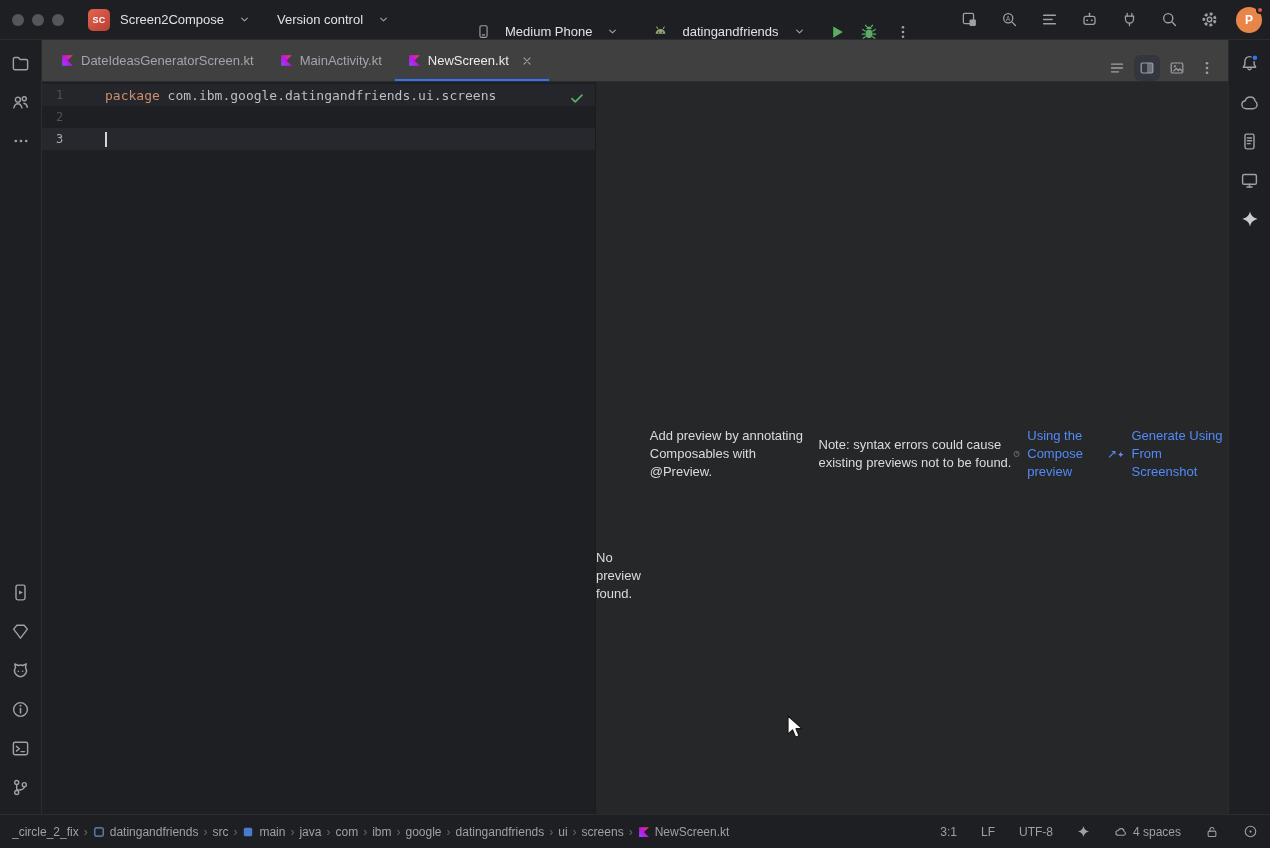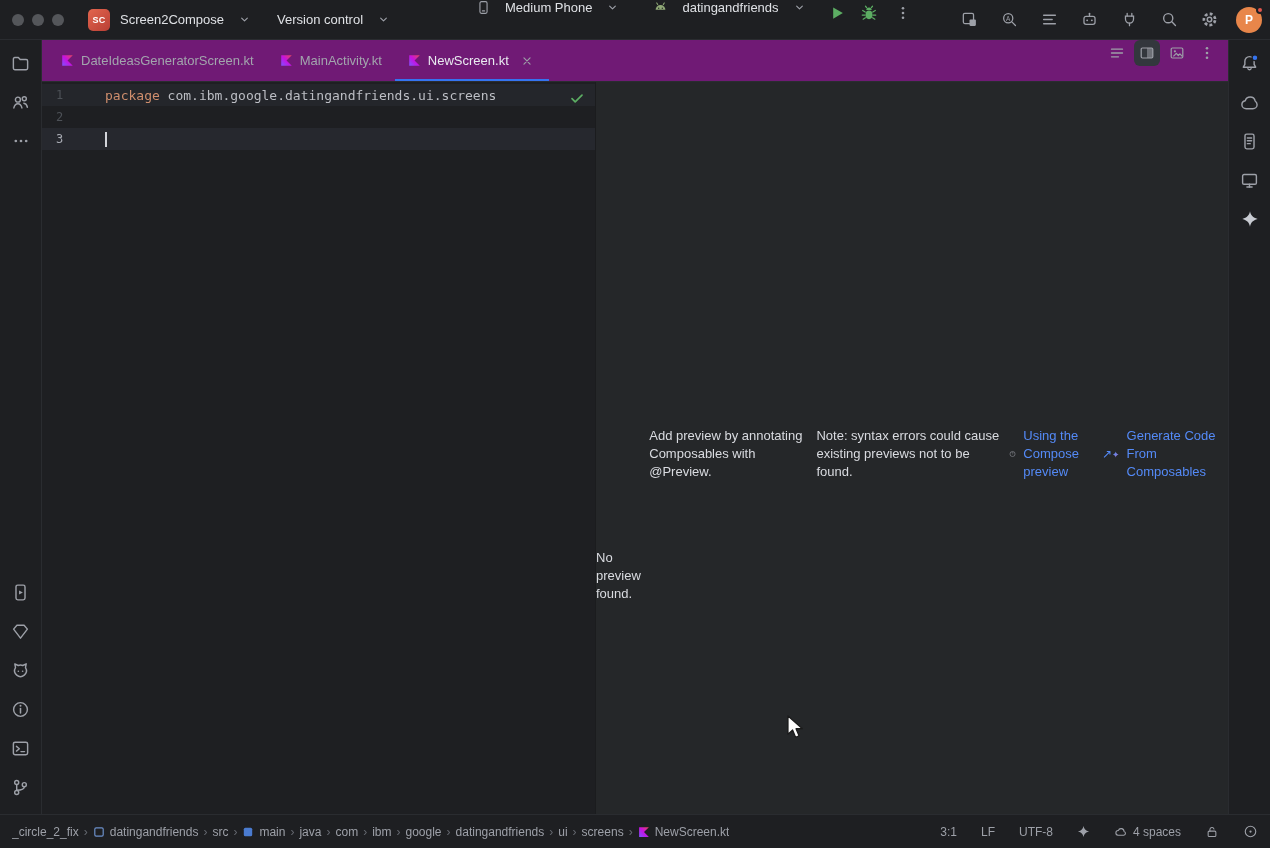--- a/index.html
+++ b/index.html
@@ -12,43 +12,43 @@
   .titlebar{height:40px;display:flex;align-items:center;position:relative;
             background:#1e1f22;border-bottom:1px solid #2a2c30}
   .traffic{display:flex;gap:8px;margin-left:12px}
   .traffic .dot{width:12px;height:12px;border-radius:50%;background:#54565a}
   .app-badge{width:22px;height:22px;border-radius:5px;margin-left:24px;flex:none;
              background:linear-gradient(140deg,#e2654e,#b93f35);color:#fff;font-size:9px;
              font-weight:bold;display:flex;align-items:center;justify-content:center;letter-spacing:.3px}
   .menu{display:flex;align-items:center;gap:14px;color:#dfe1e5;white-space:nowrap}
   .chev{color:#9da0a8}
   .muted-ic{color:#9da0a8}
-  .tb-center{position:absolute;left:476px;top:0;height:100%;display:flex;align-items:flex-start}
+  .tb-center{position:absolute;left:476px;top:12px;height:100%;display:flex;align-items:center}
   .tb-right{position:absolute;right:8px;top:0;height:100%;display:flex;align-items:center;gap:14px}
   .ibtn{width:26px;height:26px;border-radius:6px;display:flex;align-items:center;
         justify-content:center;color:#9da0a8;flex:none}
   .avatar{width:26px;height:26px;border-radius:50%;background:#e8864a;color:#fff;font-size:12px;
           font-weight:bold;display:flex;align-items:center;justify-content:center;position:relative}
   .avatar .nd{position:absolute;top:-1px;right:-2px;width:8px;height:8px;border-radius:50%;
               background:#e3554d;border:2px solid #1e1f22}
 
   
   .body-row{display:flex;height:774px}
   .stripe{width:42px;flex:none;display:flex;flex-direction:column;align-items:center;
           padding:8px 0 12px;gap:9px;background:#1e1f22}
   .stripe-left{border-right:1px solid #2a2c30}
   .stripe-right{border-left:1px solid #2a2c30}
   .stripe .ibtn{width:30px;height:30px}
   .push-down{margin-top:auto}
 
   .center-col{flex:1;display:flex;flex-direction:column;min-width:0}
 
   
-  .tabbar{height:42px;flex:none;display:flex;align-items:flex-start;border-bottom:1px solid #2a2c30;
-          padding-left:6px;background:#701a75}
+  .tabbar{height:42px;flex:none;display:flex;align-items:flex-end;border-bottom:1px solid #2a2c30;
+          padding-left:6px;background:#404040}
   .tab{height:100%;display:flex;align-items:center;gap:7px;padding:0 13px;color:#a2a5ad;white-space:nowrap}
   .tab.active{color:#e9ebf0;box-shadow:inset 0 -2px 0 0 #3574f0}
   .tab .close{width:18px;height:18px;display:flex;align-items:center;justify-content:center;
               color:#9da0a8;margin-left:2px;border-radius:4px}
   .tab-actions{margin-left:auto;display:flex;align-items:center;gap:4px;padding-right:8px}
   .tab-actions .ibtn{width:26px;height:26px}
   .sel{background:#33373d}
 
   
   .content-row{flex:1;display:flex;min-height:0}
@@ -398,21 +398,21 @@
               <circle cx="8" cy="8" r="5.8" fill="none" stroke="#9da0a8" stroke-width="1.2"></circle>
               <text x="8" y="10.8" text-anchor="middle" font-size="7.5" fill="#9da0a8" font-family="Liberation Sans, sans-serif">?</text>
             </svg>
           <span class="link-text">Using the Compose preview</span>
           <span class="ext">↗</span>
         </div>
         <div class="link-row mlink">
           <svg width="15" height="15" viewBox="0 0 16 16">
               <path d="M8 1.4c.6 3.4 2.2 5.2 6.2 6.6-4 1.4-5.6 3.2-6.2 6.6-.6-3.4-2.2-5.2-6.2-6.6 4-1.4 5.6-3.2 6.2-6.6z" fill="url(#ggrad)"></path>
             </svg>
-          <span class="link-text">Generate Code From Composables</span>
+          <span class="link-text">Generate Using From Screenshot</span>
         </div>
       </div>
     </div>
   </div>
 
   <div class="stripe stripe-right">
     <div class="ibtn">
       <svg width="19" height="19" viewBox="0 0 16 16">
           <g fill="none" stroke="currentColor" stroke-width="1.2" stroke-linecap="round" stroke-linejoin="round">
             <path d="M8 2.2c2.3 0 3.9 1.7 3.9 4v2.6l1.3 2.3H2.8l1.3-2.3V6.2c0-2.3 1.6-4 3.9-4z"></path>

